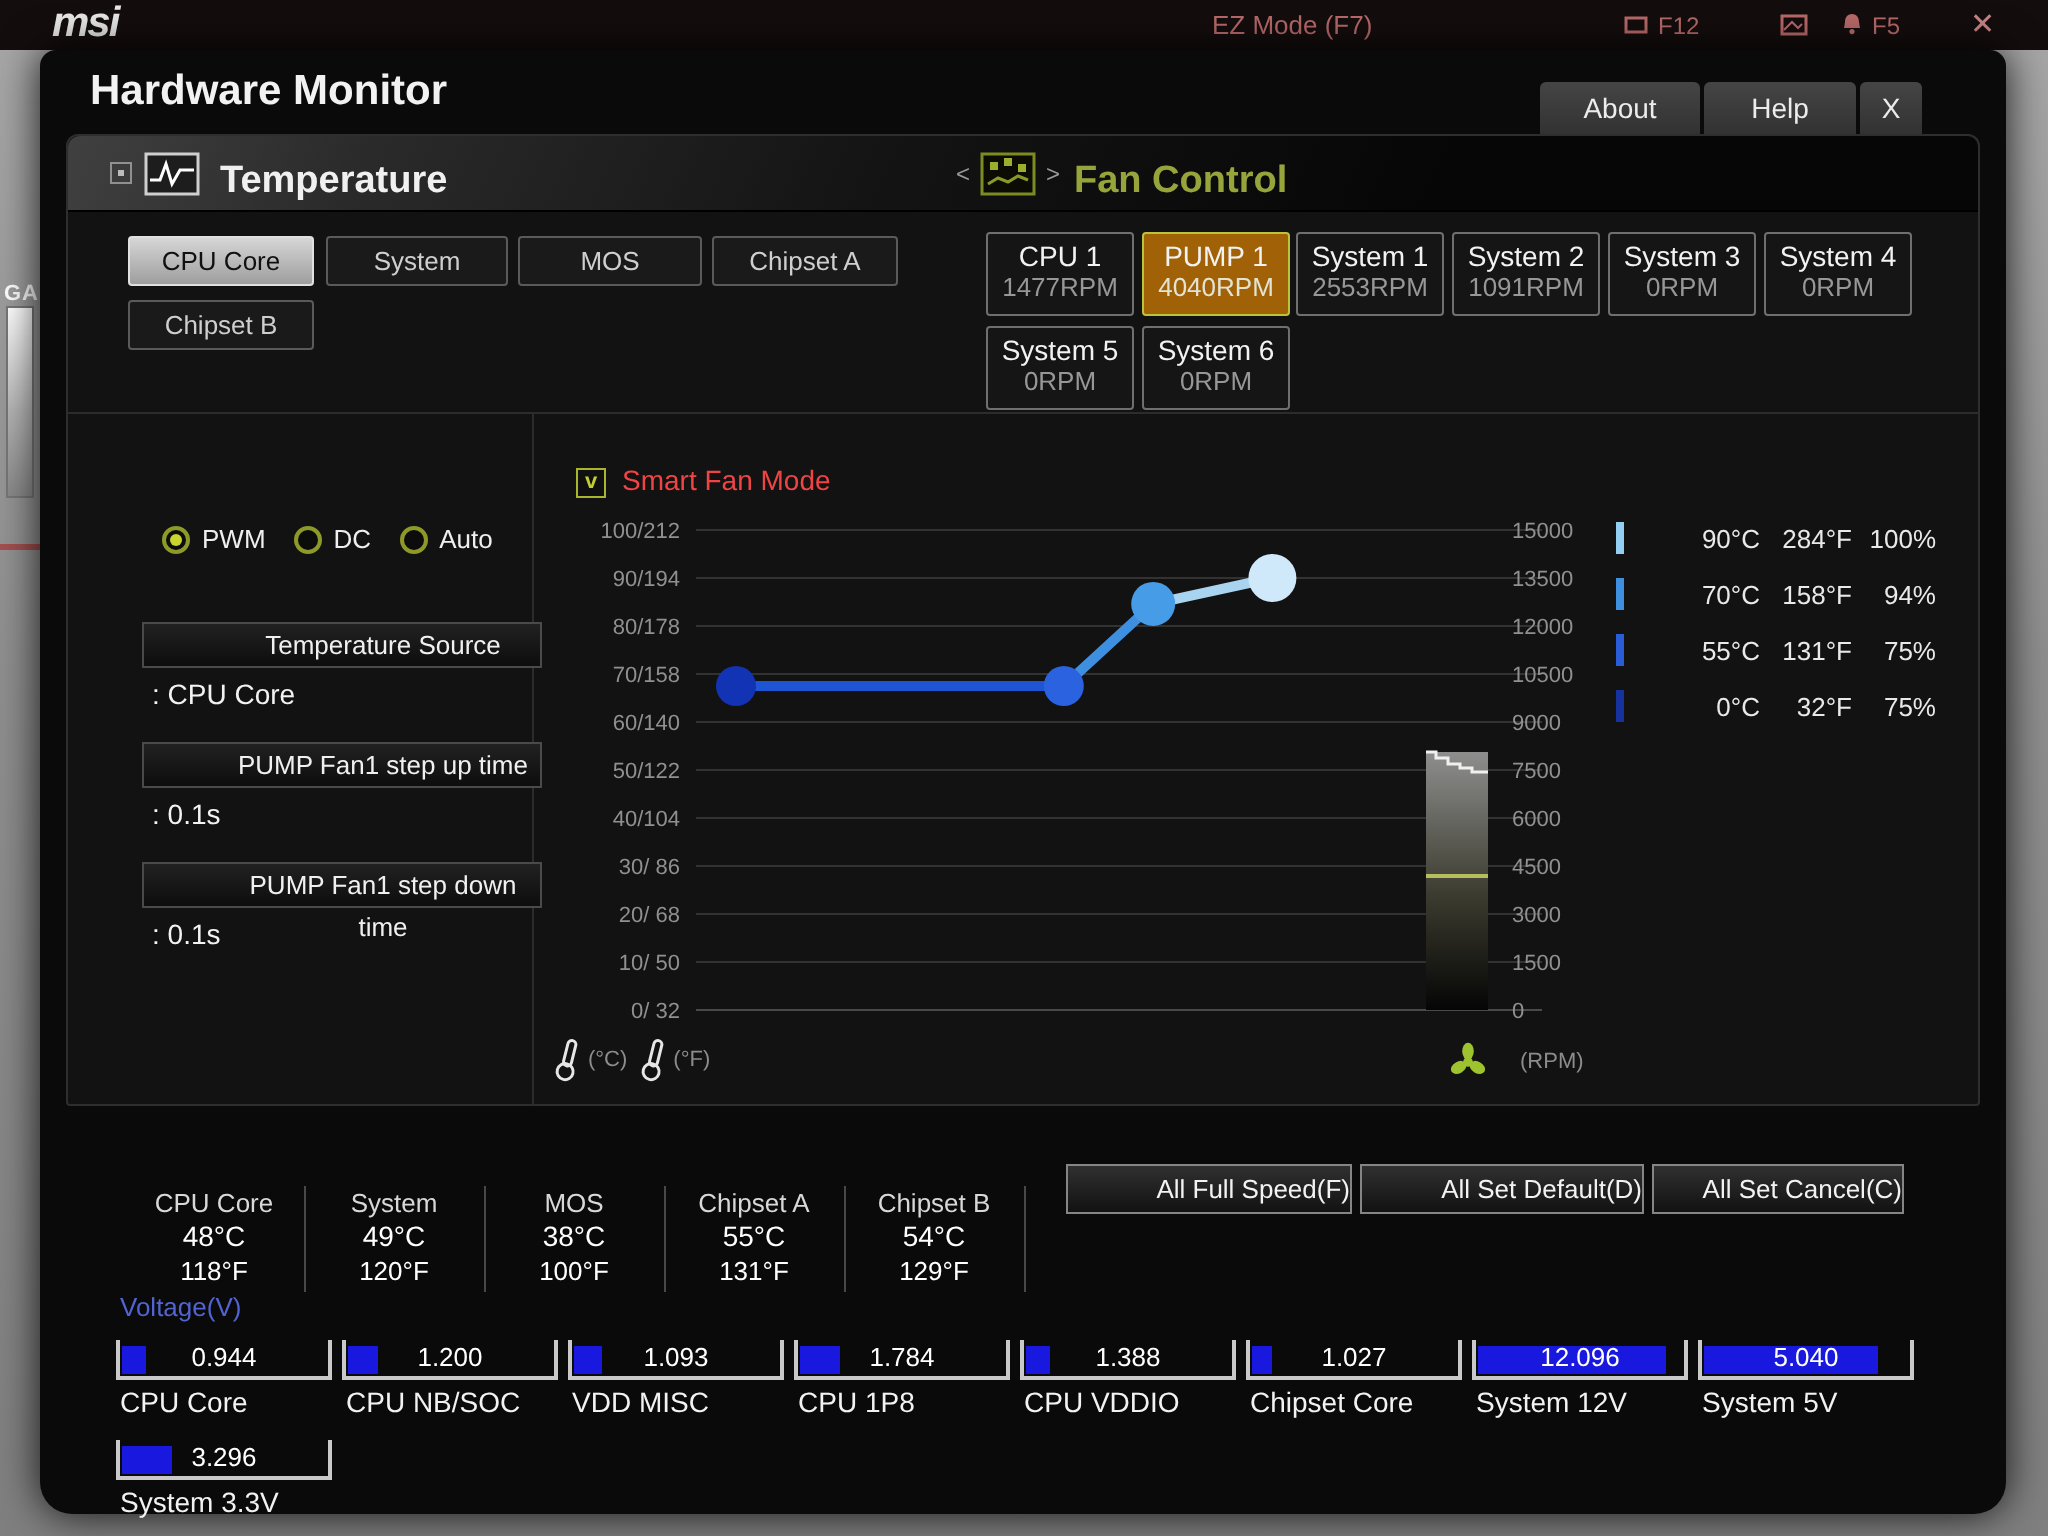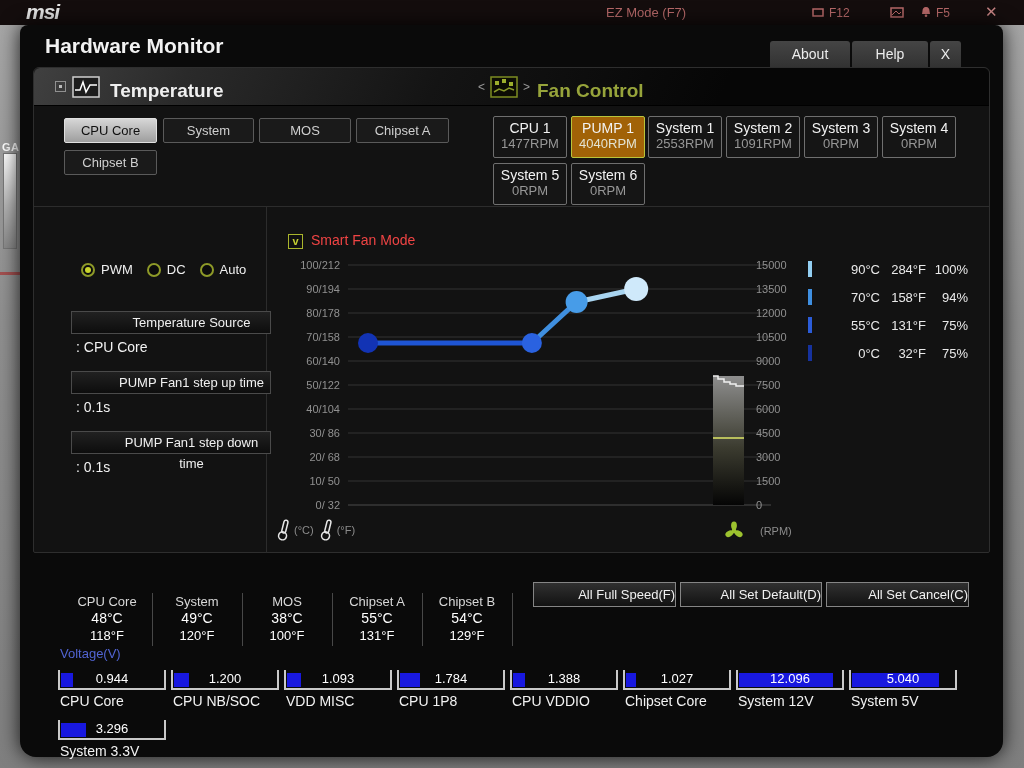--- a/index.html
+++ b/index.html
@@ -315,21 +315,21 @@
       <div class="legend-row" style="top:277px">
         <span class="lbar" style="background: rgb(22, 50, 158);"></span>
         <span class="lc">0°C</span>
         <span class="lf">32°F</span>
         <span class="lp">75%</span>
       </div>
     </div>
 
     <div class="action-btn" style="left:513px;width:143px">All Full Speed(F)</div>
     <div class="action-btn" style="left:660px;width:142px">All Set Default(D)</div>
-    <div class="action-btn" style="left:806px;width:143px">All Set Cancel(C)</div>
+    <div class="action-btn" style="left:806px;width:126px">All Set Cancel(C)</div>
 
     <div class="temp-col" style="left:36px">
       <span class="tname">CPU Core</span>
         <span class="tc">48°C</span>
         <span class="tf">118°F</span>
     </div>
     <div class="temp-div" style="left:132px"></div>
     <div class="temp-col" style="left:126px">
       <span class="tname">System</span>
         <span class="tc">49°C</span>

